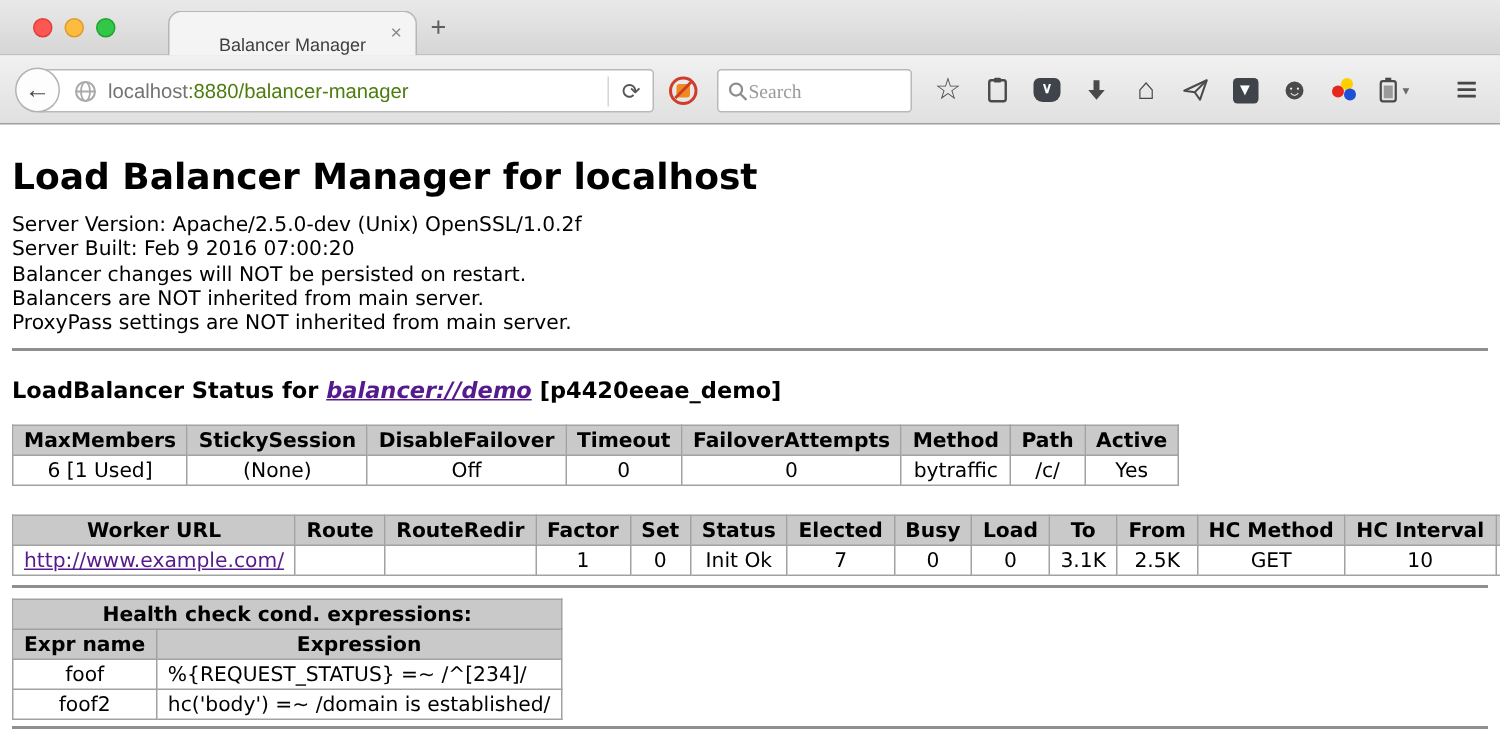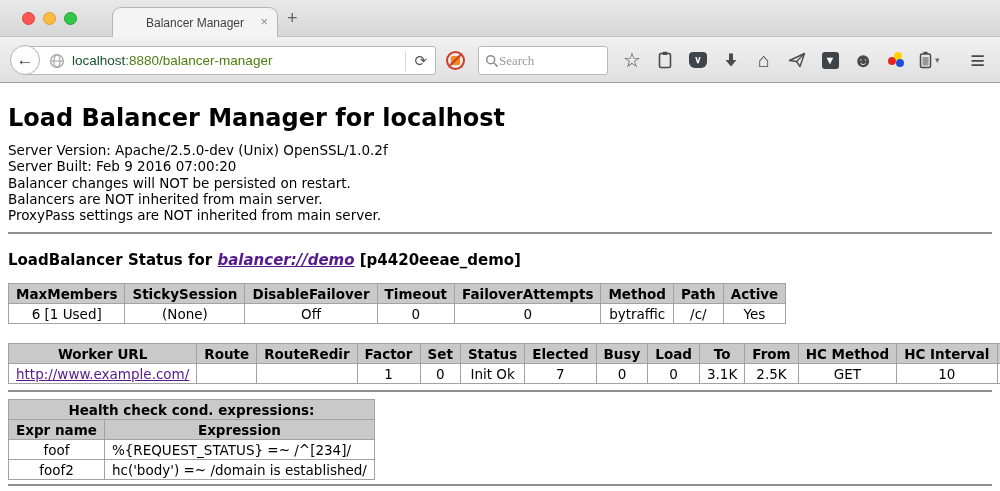--- a/index.html
+++ b/index.html
@@ -10,35 +10,35 @@
   .chrome { position:relative; width:1000px; height:84px; font-family:"Liberation Sans",sans-serif; }
   .tabstrip { position:relative; height:37px; background:linear-gradient(#e9e9e9,#d6d6d6); border-bottom:1px solid #c2c2c2; }
   .traffic { position:absolute; top:12px; left:22px; display:flex; gap:8px; }
   .light { width:13px; height:13px; border-radius:50%; }
   .light.red { background:#fc5753; border:1px solid #df3e38; }
   .light.yellow { background:#fdbc40; border:1px solid #de9b27; }
   .light.green { background:#33c748; border:1px solid #1da32f; }
 
   .tab { position:absolute; left:112px; bottom:-1px; width:166px; height:30px;
          background:#f4f4f4; border:1px solid #b6b6b6; border-bottom:none;
-         border-radius:9px 9px 0 0; display:flex; align-items:center; justify-content:center; }
+         border-radius:9px 9px 0 0; display:flex; align-items:flex-end; justify-content:center; }
   .tab-title { font-size:12px; color:#3f3f3f; }
   .tab-close { position:absolute; right:9px; top:7px; font-size:13px; color:#8a8a8a; line-height:13px; cursor:pointer; }
   .newtab { position:absolute; left:287px; top:8px; font-size:18px; color:#5f5f5f; cursor:pointer; }
 
   .navbar { position:relative; height:46px; background:linear-gradient(#f1f1f1,#e0e0e0);
             border-bottom:1px solid #9f9f9f; display:flex; align-items:center; }
   .backbtn { position:absolute; left:10px; top:8px; width:30px; height:30px; border-radius:50%;
              background:#fdfdfd; border:1px solid #b3b3b3; color:#4a4a4a; font-size:17px; font-weight:bold;
              display:flex; align-items:center; justify-content:center; z-index:3; cursor:pointer; }
   .urlbar { position:absolute; left:24px; top:9px; width:412px; height:29px; background:#fff;
             border:1px solid #b9b9b9; border-radius:3px; display:flex; align-items:center; padding-left:22px; z-index:2; }
   .globe { margin:0 7px 0 2px; display:flex; }
   .urltext { font-size:13.5px; flex:1; white-space:nowrap; overflow:hidden; }
-  .urldomain { color:#14532d; }
+  .urldomain { color:#737373; }
   .urlpath { color:#4d7c0f; }
   .urldivider { width:1px; height:20px; background:#d6d6d6; margin-right:8px; }
   .reload { font-size:15px; color:#555; margin-right:8px; cursor:pointer; }
   .blocked { position:absolute; left:446px; top:14px; width:19px; height:19px; cursor:pointer; }
   .blocked .ring { position:absolute; inset:0; border:2px solid #cf3d2a; border-radius:50%; }
   .blocked .slash { position:absolute; left:2px; top:8px; width:15px; height:2px; background:#cf3d2a; transform:rotate(-45deg); }
   .blocked .blob { position:absolute; left:5px; top:5px; width:9px; height:9px; background:#ef8a1e; border-radius:2px; }
   .searchbox { position:absolute; left:478px; top:9px; width:130px; height:29px; background:#fff;
                border:1px solid #b9b9b9; border-radius:3px; display:flex; align-items:center; padding:0 6px; }
   .searchbox input { border:none; outline:none; width:90px; font-size:13px; color:#8b5cf6; background:transparent;

